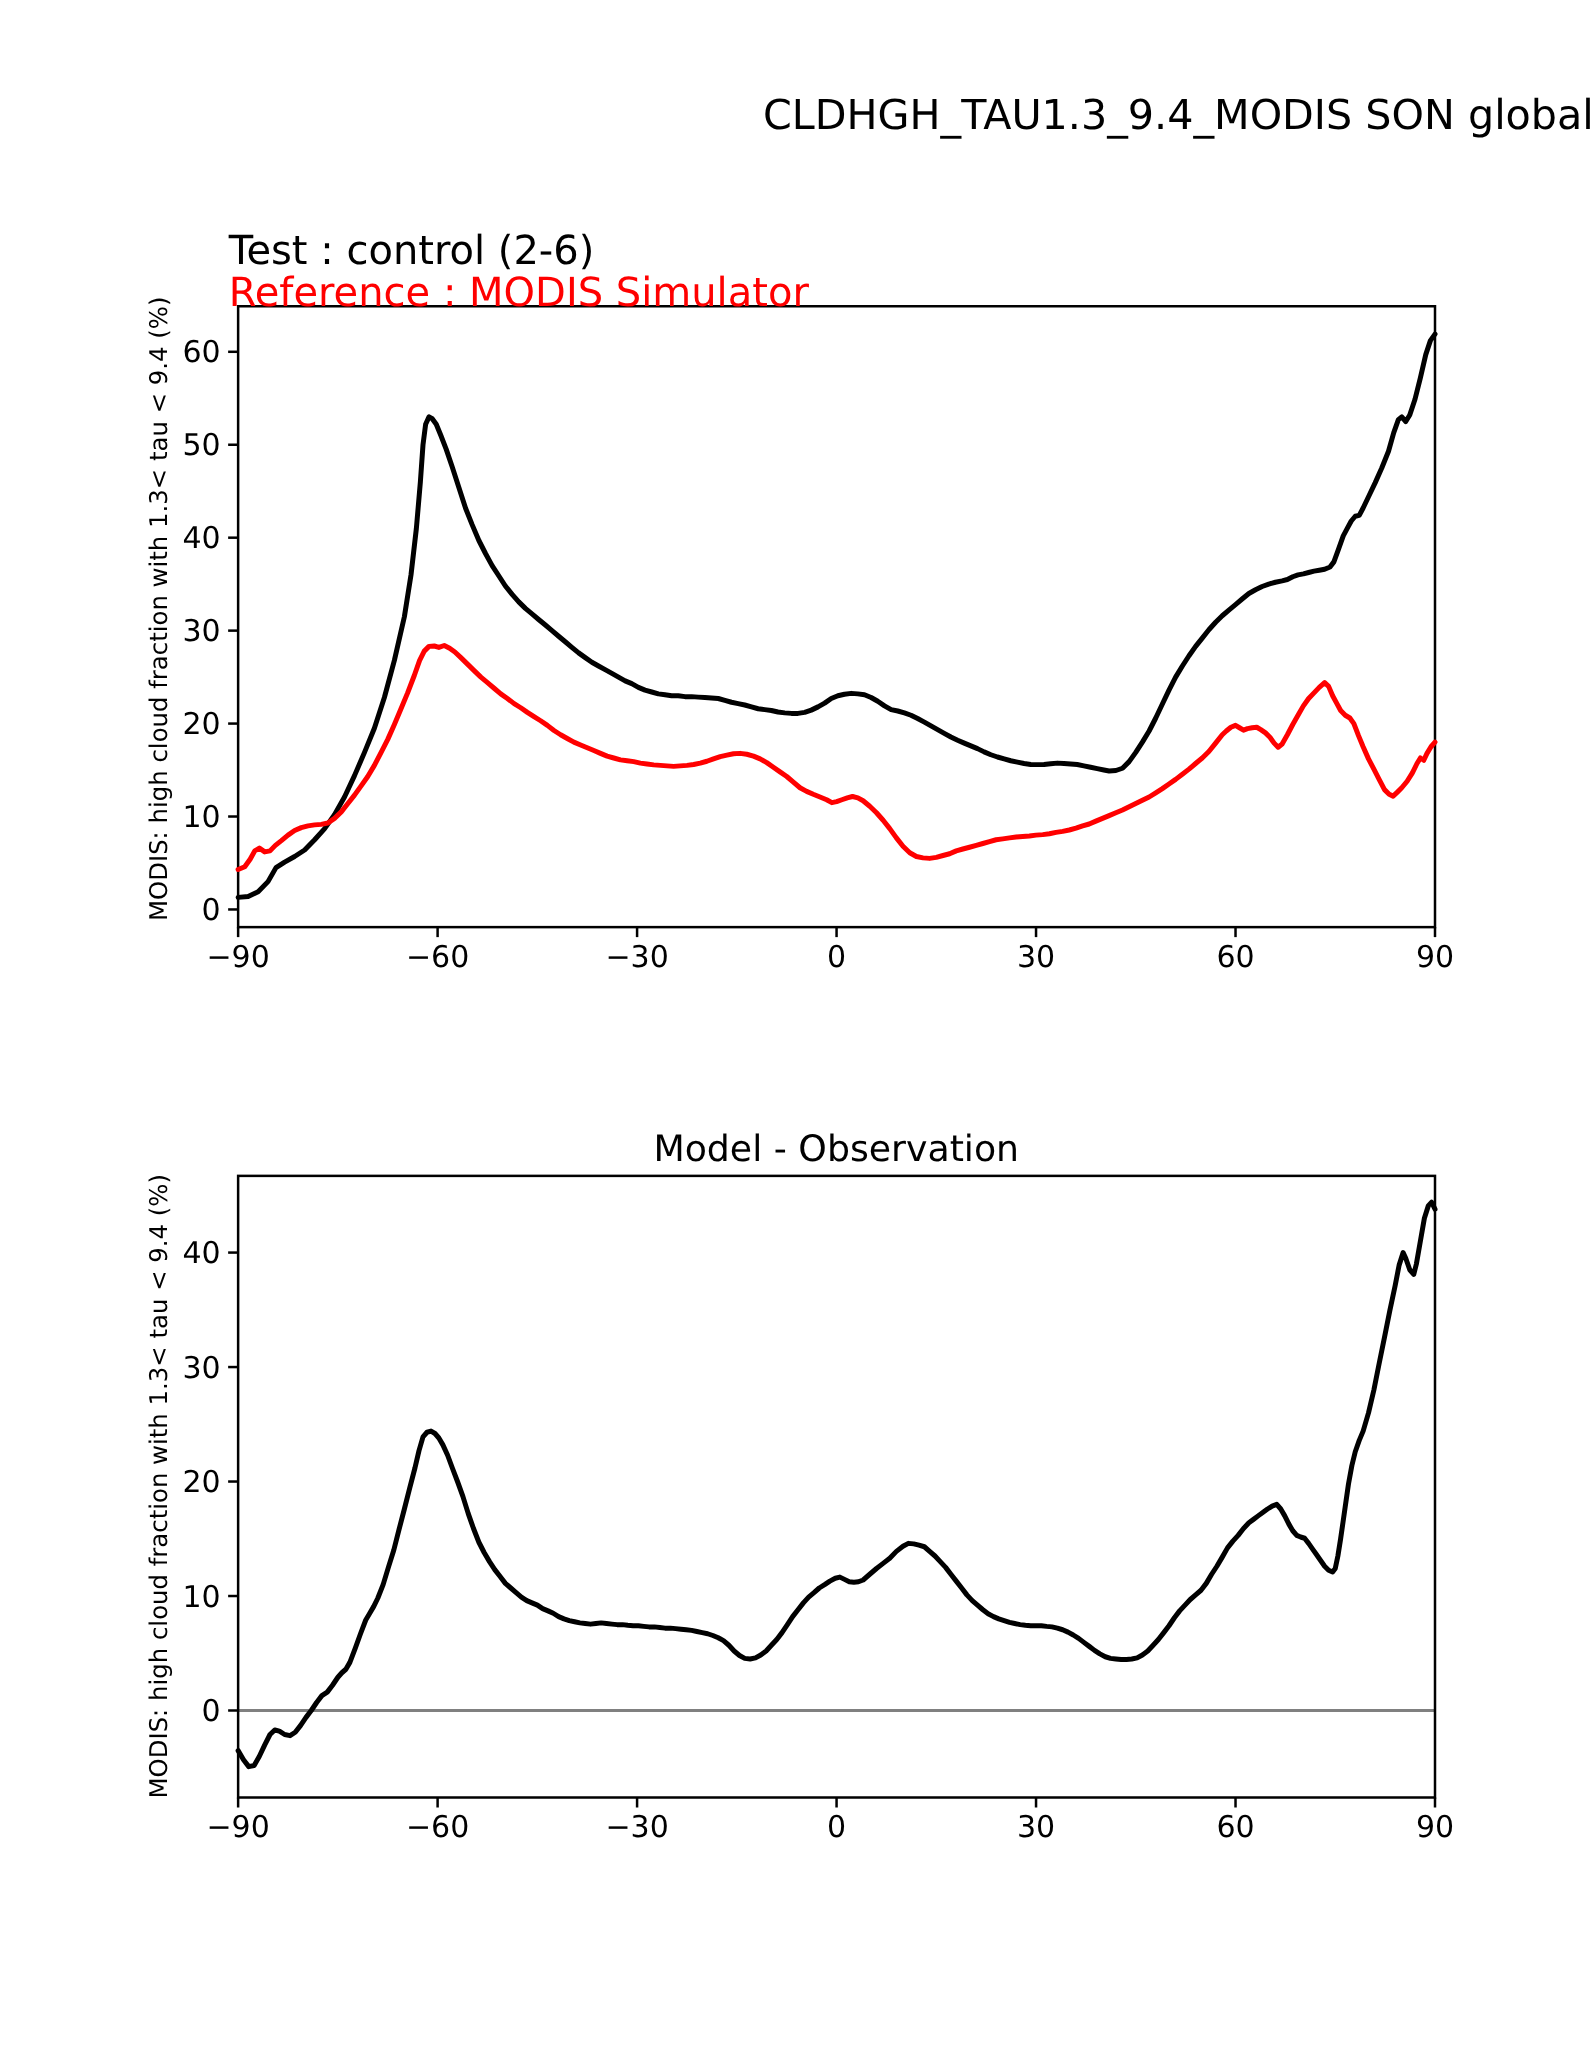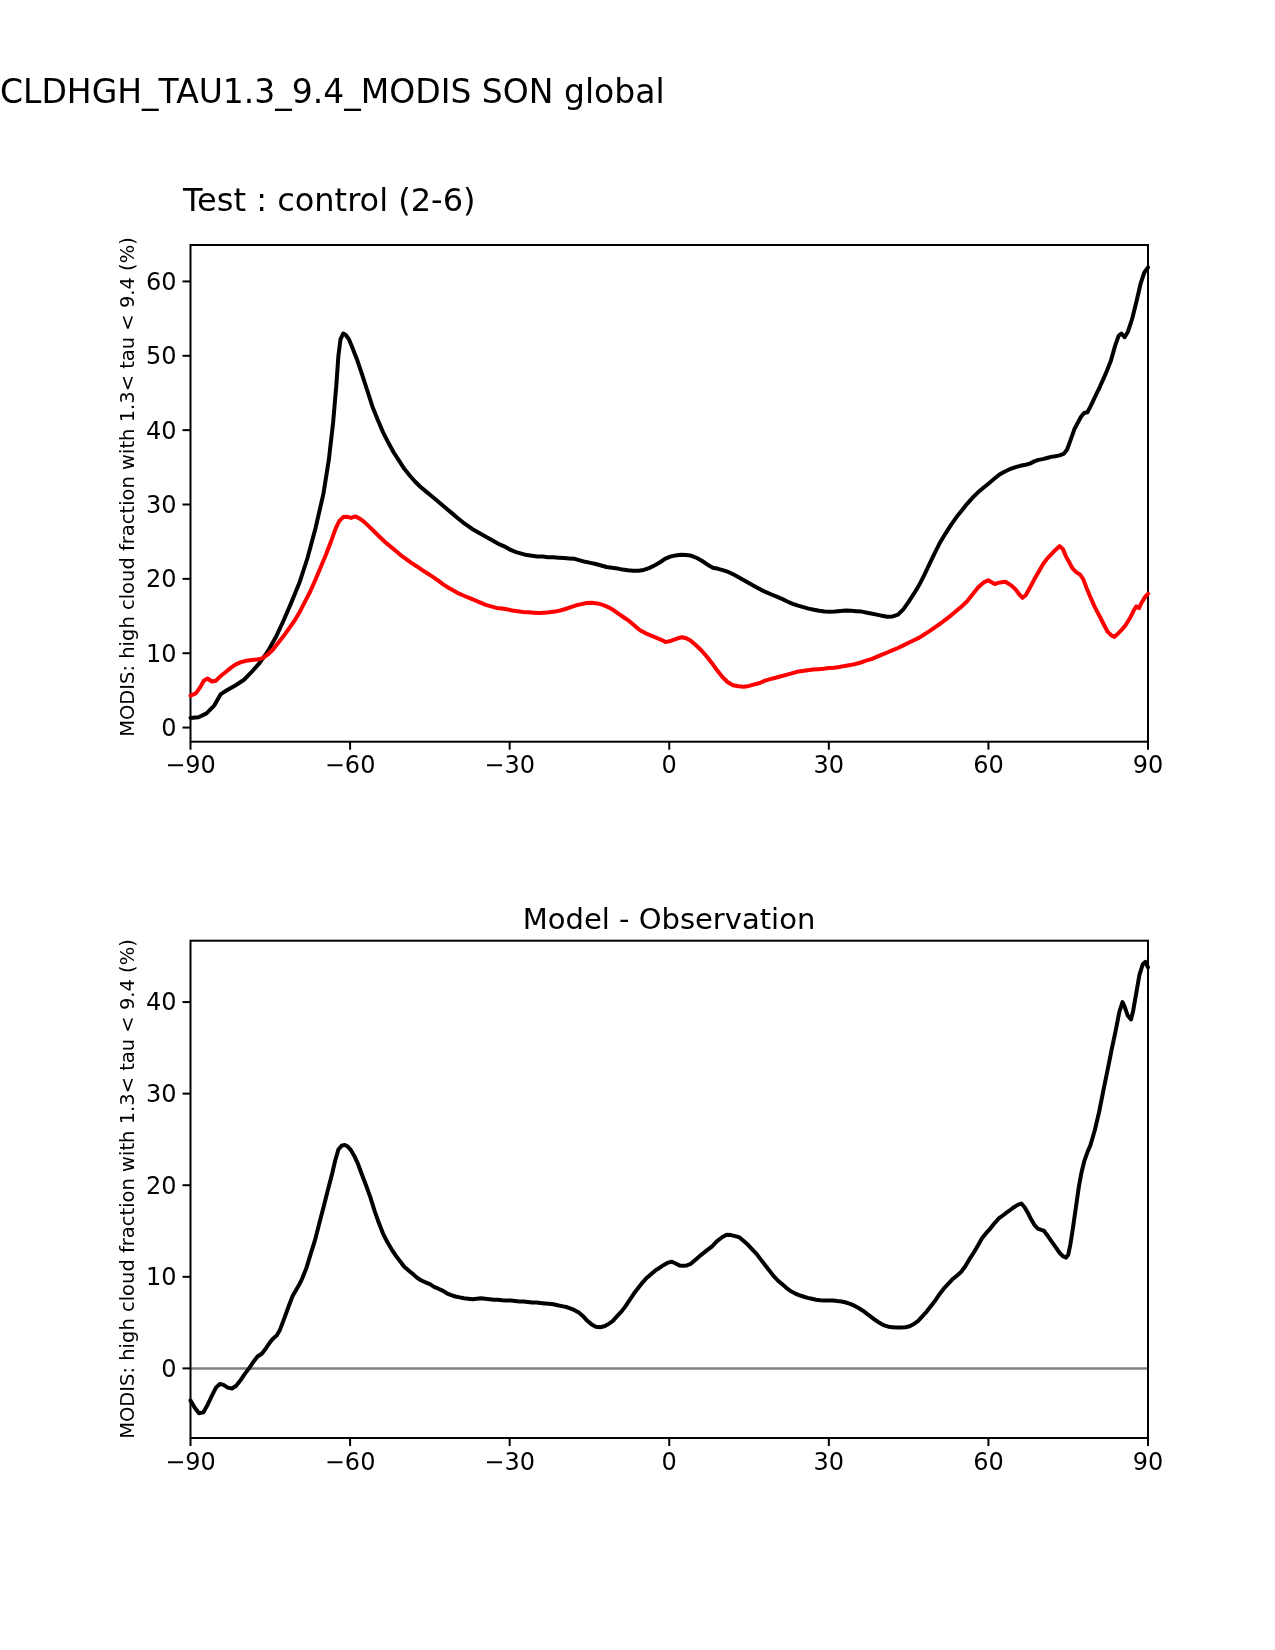--- a/index.html
+++ b/index.html
@@ -1,18 +1,18 @@
 <!DOCTYPE html>
 <html><head>
 <meta charset="utf-8">
 <style>
   html,body{margin:0;padding:0;background:#fff;}
   #canvas{position:relative;width:1275px;height:1650px;background:#ffffff;overflow:hidden;
           font-family:"DejaVu Sans","Liberation Sans",sans-serif;}
-  #main-title{position:absolute;left:0;right:0;top:72px;text-align:left;
+  #main-title{position:absolute;left:0;right:0;top:72px;text-align:right;
               font-size:33px;color:#000;}
   #legend{position:absolute;left:183px;top:183px;font-size:32px;line-height:34px;}
   .legend-test{color:#000000;}
   .legend-ref{color:#ff0000;}
   .ylabel{position:absolute;white-space:nowrap;font-size:19.5px;color:#000;
           transform:translate(-50%,-50%) rotate(-90deg);}
   #ylabel-top{left:127px;top:487px;}
   #ylabel-bottom{left:127px;top:1189px;}
   #subplot2-title{position:absolute;left:669px;top:902px;transform:translateX(-50%);
                   font-size:29px;color:#000;white-space:nowrap;}
@@ -79,17 +79,18 @@
       <text x="176.5" y="1185.228729281768" text-anchor="end" dy="0.35em" font-size="24" fill="#000">20</text>
       <line x1="182.5" y1="1093.644935543278" x2="190.5" y2="1093.644935543278" stroke="#000" stroke-width="2"></line>
       <text x="176.5" y="1093.644935543278" text-anchor="end" dy="0.35em" font-size="24" fill="#000">30</text>
       <line x1="182.5" y1="1002.0611418047882" x2="190.5" y2="1002.0611418047882" stroke="#000" stroke-width="2"></line>
       <text x="176.5" y="1002.0611418047882" text-anchor="end" dy="0.35em" font-size="24" fill="#000">40</text>
       <path d="M190.5,1400.5 L194.8,1407.8 L199.0,1413.3 L203.3,1412.4 L207.5,1405.0 L211.8,1395.9 L216.0,1387.6 L219.8,1384.0 L223.5,1384.9 L227.7,1387.6 L232.0,1388.5 L236.2,1385.8 L240.5,1380.3 L244.8,1373.9 L249.0,1368.4 L253.3,1362.0 L257.5,1356.5 L261.8,1353.7 L266.0,1348.2 L270.3,1341.8 L273.5,1338.2 L276.7,1335.4 L279.9,1329.9 L284.1,1318.9 L288.4,1307.0 L292.6,1296.0 L295.8,1290.6 L299.0,1285.1 L302.2,1278.6 L306.5,1267.7 L310.7,1253.9 L315.0,1240.2 L319.2,1223.7 L323.5,1207.2 L327.7,1190.7 L332.0,1174.2 L335.2,1160.5 L338.4,1149.5 L341.6,1145.8 L344.8,1144.9 L348.0,1146.8 L351.1,1150.4 L354.3,1155.9 L358.1,1164.2 L361.8,1174.2 L366.0,1185.2 L370.3,1197.1 L374.6,1210.9 L378.8,1222.8 L383.1,1233.8 L387.3,1242.0 L391.6,1249.3 L395.8,1255.7 L400.1,1261.2 L404.3,1266.7 L408.6,1270.4 L412.9,1274.1 L417.1,1277.7 L421.4,1280.5 L425.6,1282.3 L429.9,1284.1 L434.1,1286.9 L438.4,1288.7 L442.6,1290.6 L446.9,1293.3 L451.2,1295.1 L455.4,1296.5 L459.7,1297.4 L463.9,1298.3 L468.2,1298.8 L472.4,1299.3 L476.7,1298.8 L480.9,1298.3 L485.2,1298.8 L489.5,1299.3 L493.7,1299.7 L498.0,1299.7 L502.2,1300.2 L506.5,1300.6 L510.7,1300.6 L515.0,1301.1 L519.2,1301.5 L523.5,1301.5 L527.8,1302.0 L532.0,1302.5 L536.3,1302.5 L540.5,1302.9 L544.8,1303.4 L549.0,1303.8 L553.3,1304.3 L557.5,1305.2 L561.8,1306.1 L566.1,1307.0 L570.3,1308.4 L574.6,1310.2 L578.8,1312.5 L583.1,1316.2 L587.3,1320.8 L591.6,1324.4 L595.8,1326.7 L600.1,1327.2 L604.4,1326.3 L608.6,1324.0 L612.9,1320.8 L617.1,1316.2 L621.4,1311.6 L625.6,1306.1 L629.9,1299.7 L634.1,1293.3 L638.4,1287.8 L642.7,1282.3 L646.9,1277.7 L651.2,1274.1 L655.4,1270.4 L659.7,1267.7 L663.9,1264.9 L668.2,1262.6 L671.9,1261.7 L675.6,1263.5 L679.4,1265.4 L683.1,1265.8 L686.8,1265.4 L690.5,1264.0 L695.8,1259.4 L701.2,1254.8 L706.5,1250.7 L711.8,1246.6 L717.1,1241.1 L722.4,1237.0 L726.7,1234.7 L731.0,1235.1 L735.2,1236.1 L739.5,1237.4 L743.7,1241.1 L748.0,1244.8 L752.2,1249.3 L756.5,1253.9 L760.7,1259.4 L765.0,1264.9 L769.3,1270.4 L773.5,1275.9 L777.8,1280.5 L782.0,1284.1 L786.3,1287.8 L790.5,1291.0 L794.8,1293.3 L799.0,1295.1 L803.3,1296.5 L807.6,1297.9 L811.8,1298.8 L816.1,1299.7 L820.3,1300.2 L824.6,1300.6 L828.8,1300.6 L833.1,1300.6 L837.3,1301.1 L841.6,1301.5 L845.9,1302.5 L850.1,1303.8 L854.4,1305.7 L858.6,1308.0 L862.9,1310.7 L867.1,1313.9 L871.4,1317.1 L875.6,1320.3 L879.9,1323.1 L884.2,1325.4 L888.4,1326.7 L892.7,1327.2 L896.9,1327.6 L901.2,1327.6 L905.4,1327.2 L909.7,1326.3 L913.9,1324.0 L918.2,1320.8 L922.5,1316.2 L926.7,1311.6 L931.0,1306.1 L935.2,1300.6 L939.5,1294.2 L943.7,1288.7 L948.0,1284.1 L952.2,1279.6 L956.5,1275.9 L960.8,1272.2 L965.0,1266.7 L969.3,1259.4 L973.5,1253.0 L977.8,1245.7 L982.0,1238.3 L986.3,1232.9 L990.5,1228.3 L994.8,1222.8 L999.1,1218.2 L1002.8,1215.5 L1006.5,1212.7 L1010.2,1210.0 L1014.0,1207.2 L1017.7,1204.9 L1021.4,1203.5 L1024.6,1207.2 L1027.8,1212.7 L1031.0,1219.1 L1034.2,1224.6 L1037.4,1228.3 L1040.5,1229.6 L1043.7,1230.6 L1046.9,1234.7 L1050.1,1239.3 L1053.3,1243.8 L1056.5,1248.4 L1059.7,1253.0 L1062.9,1256.2 L1066.1,1257.6 L1068.2,1254.8 L1070.3,1244.8 L1072.5,1231.0 L1074.6,1216.4 L1076.7,1201.7 L1078.8,1187.1 L1081.5,1172.4 L1084.2,1161.4 L1087.4,1152.3 L1090.5,1144.9 L1094.8,1130.3 L1099.1,1112.0 L1103.3,1090.9 L1107.6,1069.8 L1111.8,1048.8 L1116.1,1028.6 L1119.3,1012.1 L1122.5,1002.1 L1124.6,1006.6 L1127.8,1015.8 L1131.0,1019.5 L1133.1,1011.2 L1136.3,992.9 L1139.5,974.6 L1142.7,964.5 L1145.3,961.8 L1148.0,967.3" fill="none" stroke="#000000" stroke-width="4" stroke-linejoin="round" stroke-linecap="round"></path>
     </svg>
   <div id="main-title">CLDHGH_TAU1.3_9.4_MODIS SON global</div>
   <div id="legend">
     <div class="legend-test" style="color: rgb(0, 0, 0);">Test : control (2-6)</div>
+    <div class="legend-ref" style="color: rgb(255, 0, 0);">Reference : MODIS Simulator</div>
   </div>
   <div id="ylabel-top" class="ylabel">MODIS: high cloud fraction with 1.3&lt; tau &lt; 9.4 (%)</div>
   <div id="ylabel-bottom" class="ylabel">MODIS: high cloud fraction with 1.3&lt; tau &lt; 9.4 (%)</div>
   <div id="subplot2-title">Model - Observation</div>
 </div>
 
 </body></html>

